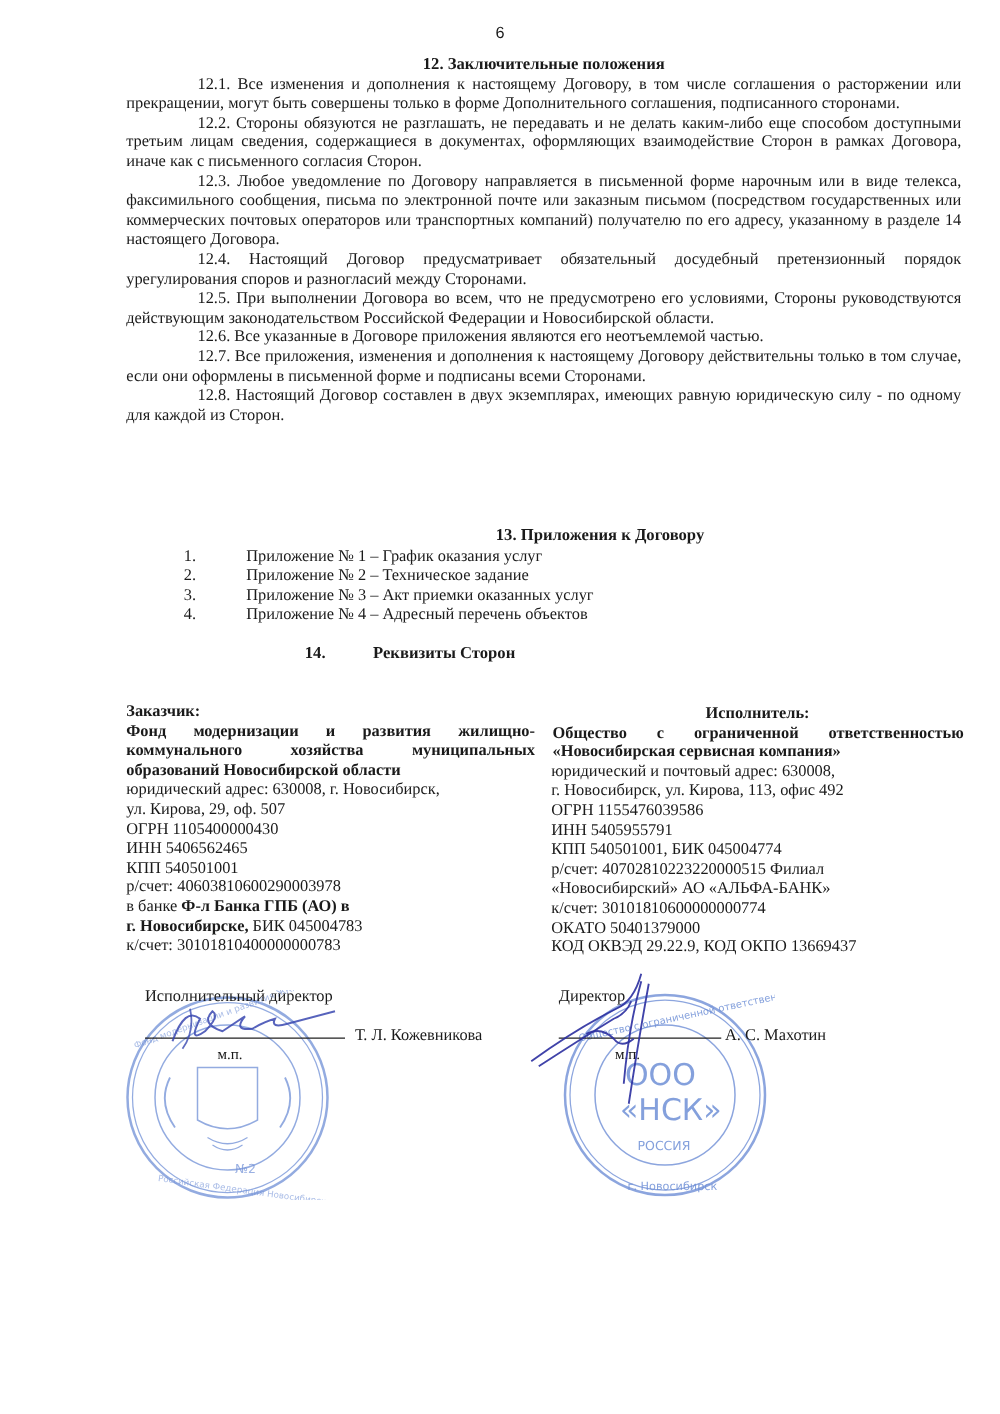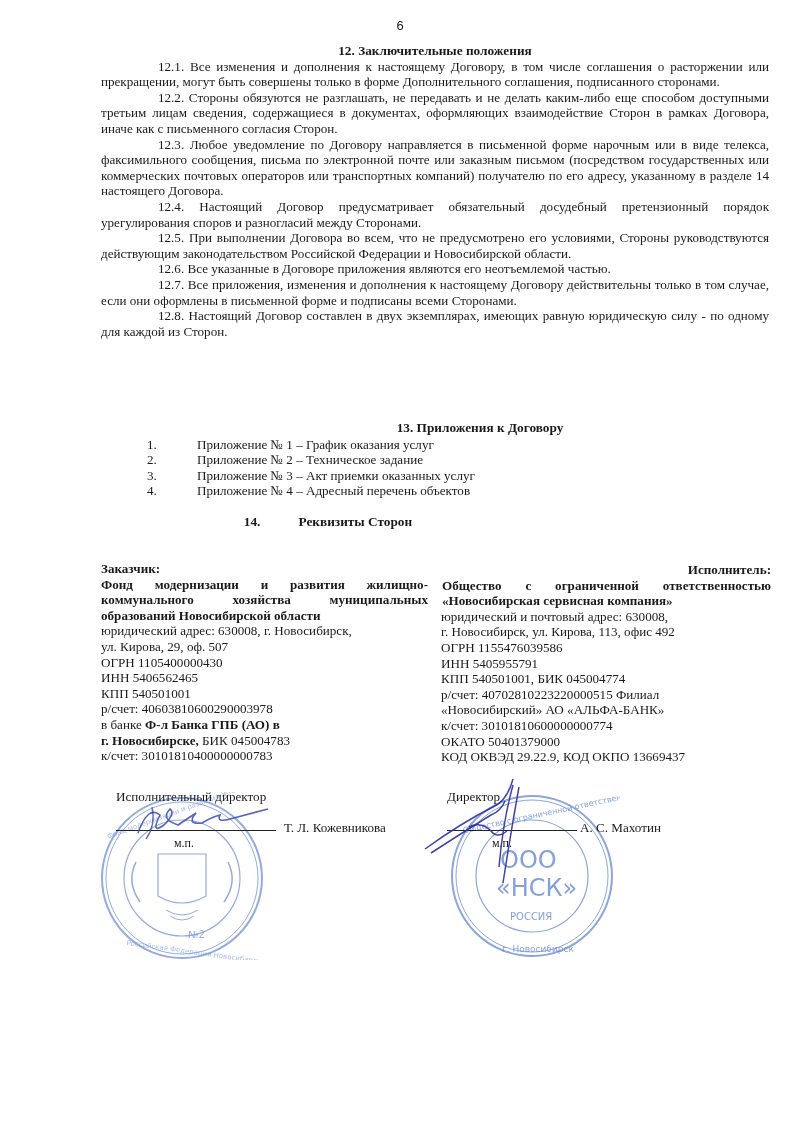--- a/index.html
+++ b/index.html
@@ -16,21 +16,21 @@
   .annex-list { margin: 1px 0 0 0; padding: 0; list-style: none; }
   .annex-list li { display: flex; height: 15.6px; }
   .annex-num { width: 96px; padding-left: 46px; box-sizing: border-box; }
   .s14-title { position: absolute; top: 514px; left: 0; width: 656px; text-align: center;
                font-weight: bold; font-size: 13.3px; }
   .s14-title .num { display: inline-block; margin-right: 38px; }
   .col { position: absolute; font-size: 13.1px; line-height: 15.6px; }
   .col-left { left: 101px; top: 561px; width: 327px; }
   .col-right { left: 441px; top: 562px; width: 330px; }
   .col-title { font-weight: bold; }
-  .col-right .col-title { text-align: right; }
+  .col-right .col-title { text-align: center; }
   .org-name { font-weight: bold; text-align: justify; }
   .col-right .org-name { padding-left: 1px; }
   .u { }
   .b { font-weight: bold; }
   .sign-block { position: absolute; font-size: 13.1px; line-height: 15.6px; }
   .sign-left { left: 116px; top: 789px; width: 300px; }
   .sign-right { left: 447px; top: 789px; width: 300px; }
   .sign-line { position: absolute; left: 0; top: 41px; height: 1px; background: #222; }
   .signer { position: absolute; top: 31px; }
   .mp { position: absolute; top: 47px; font-size: 12px; }

